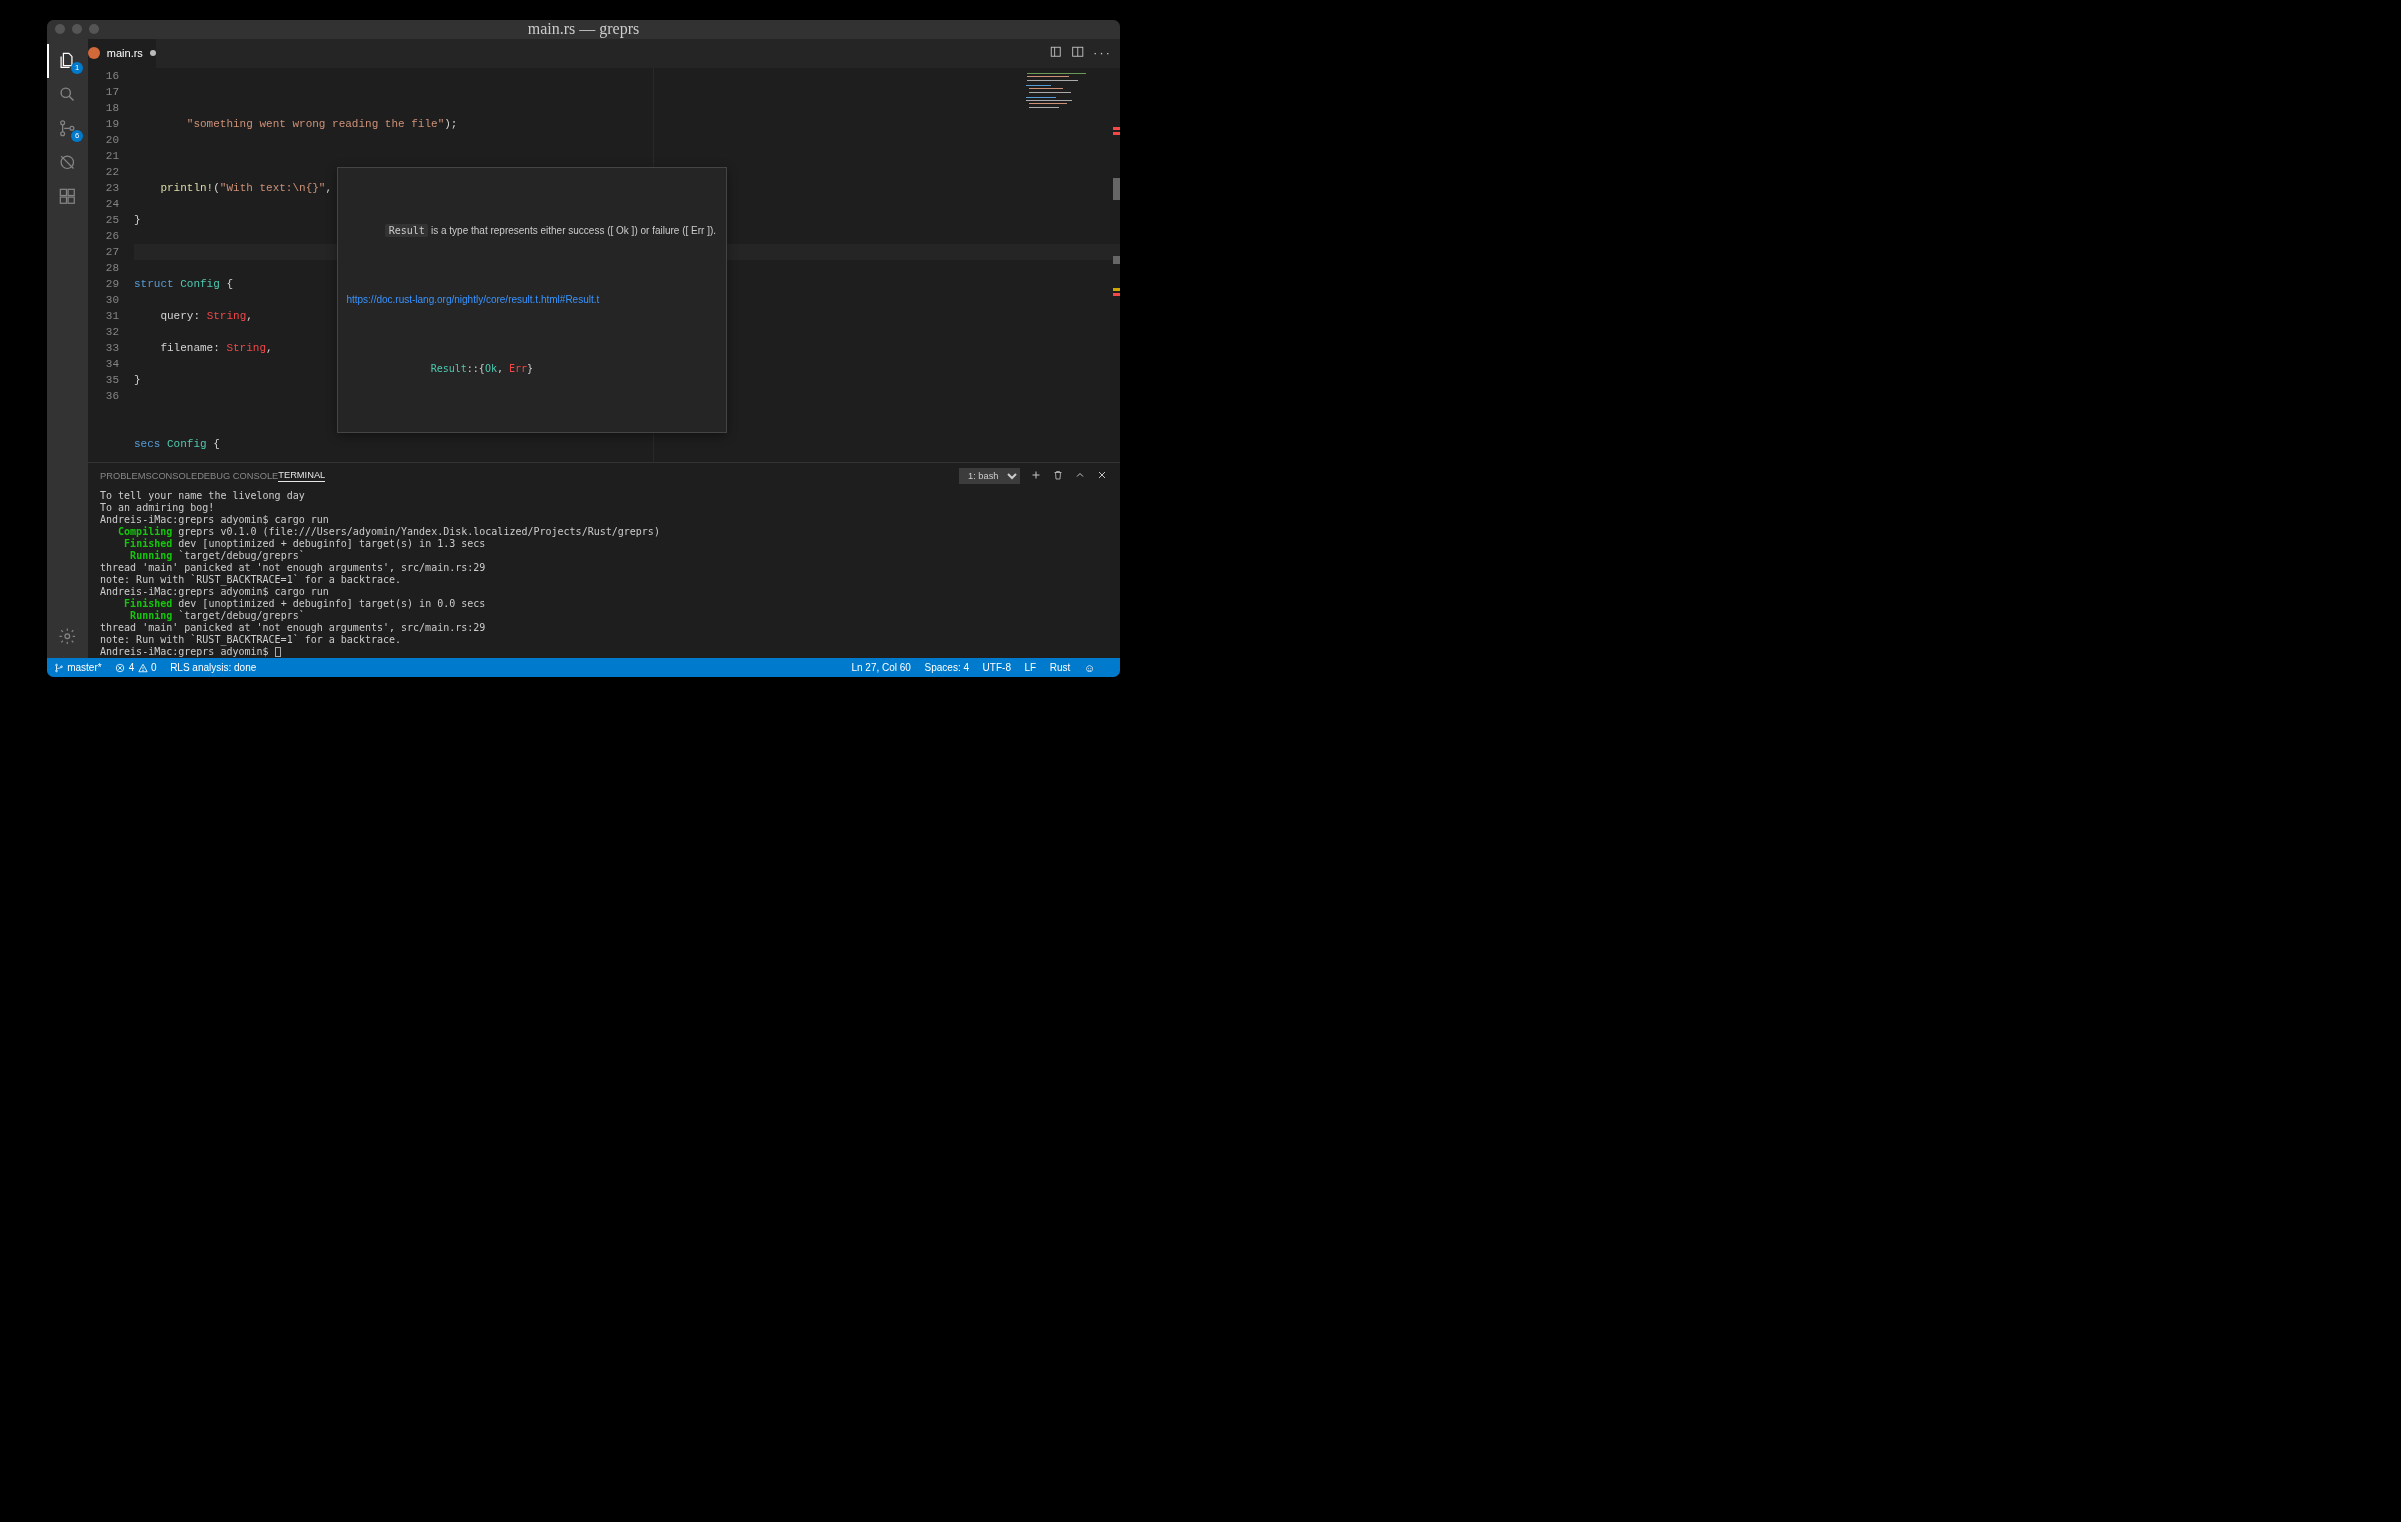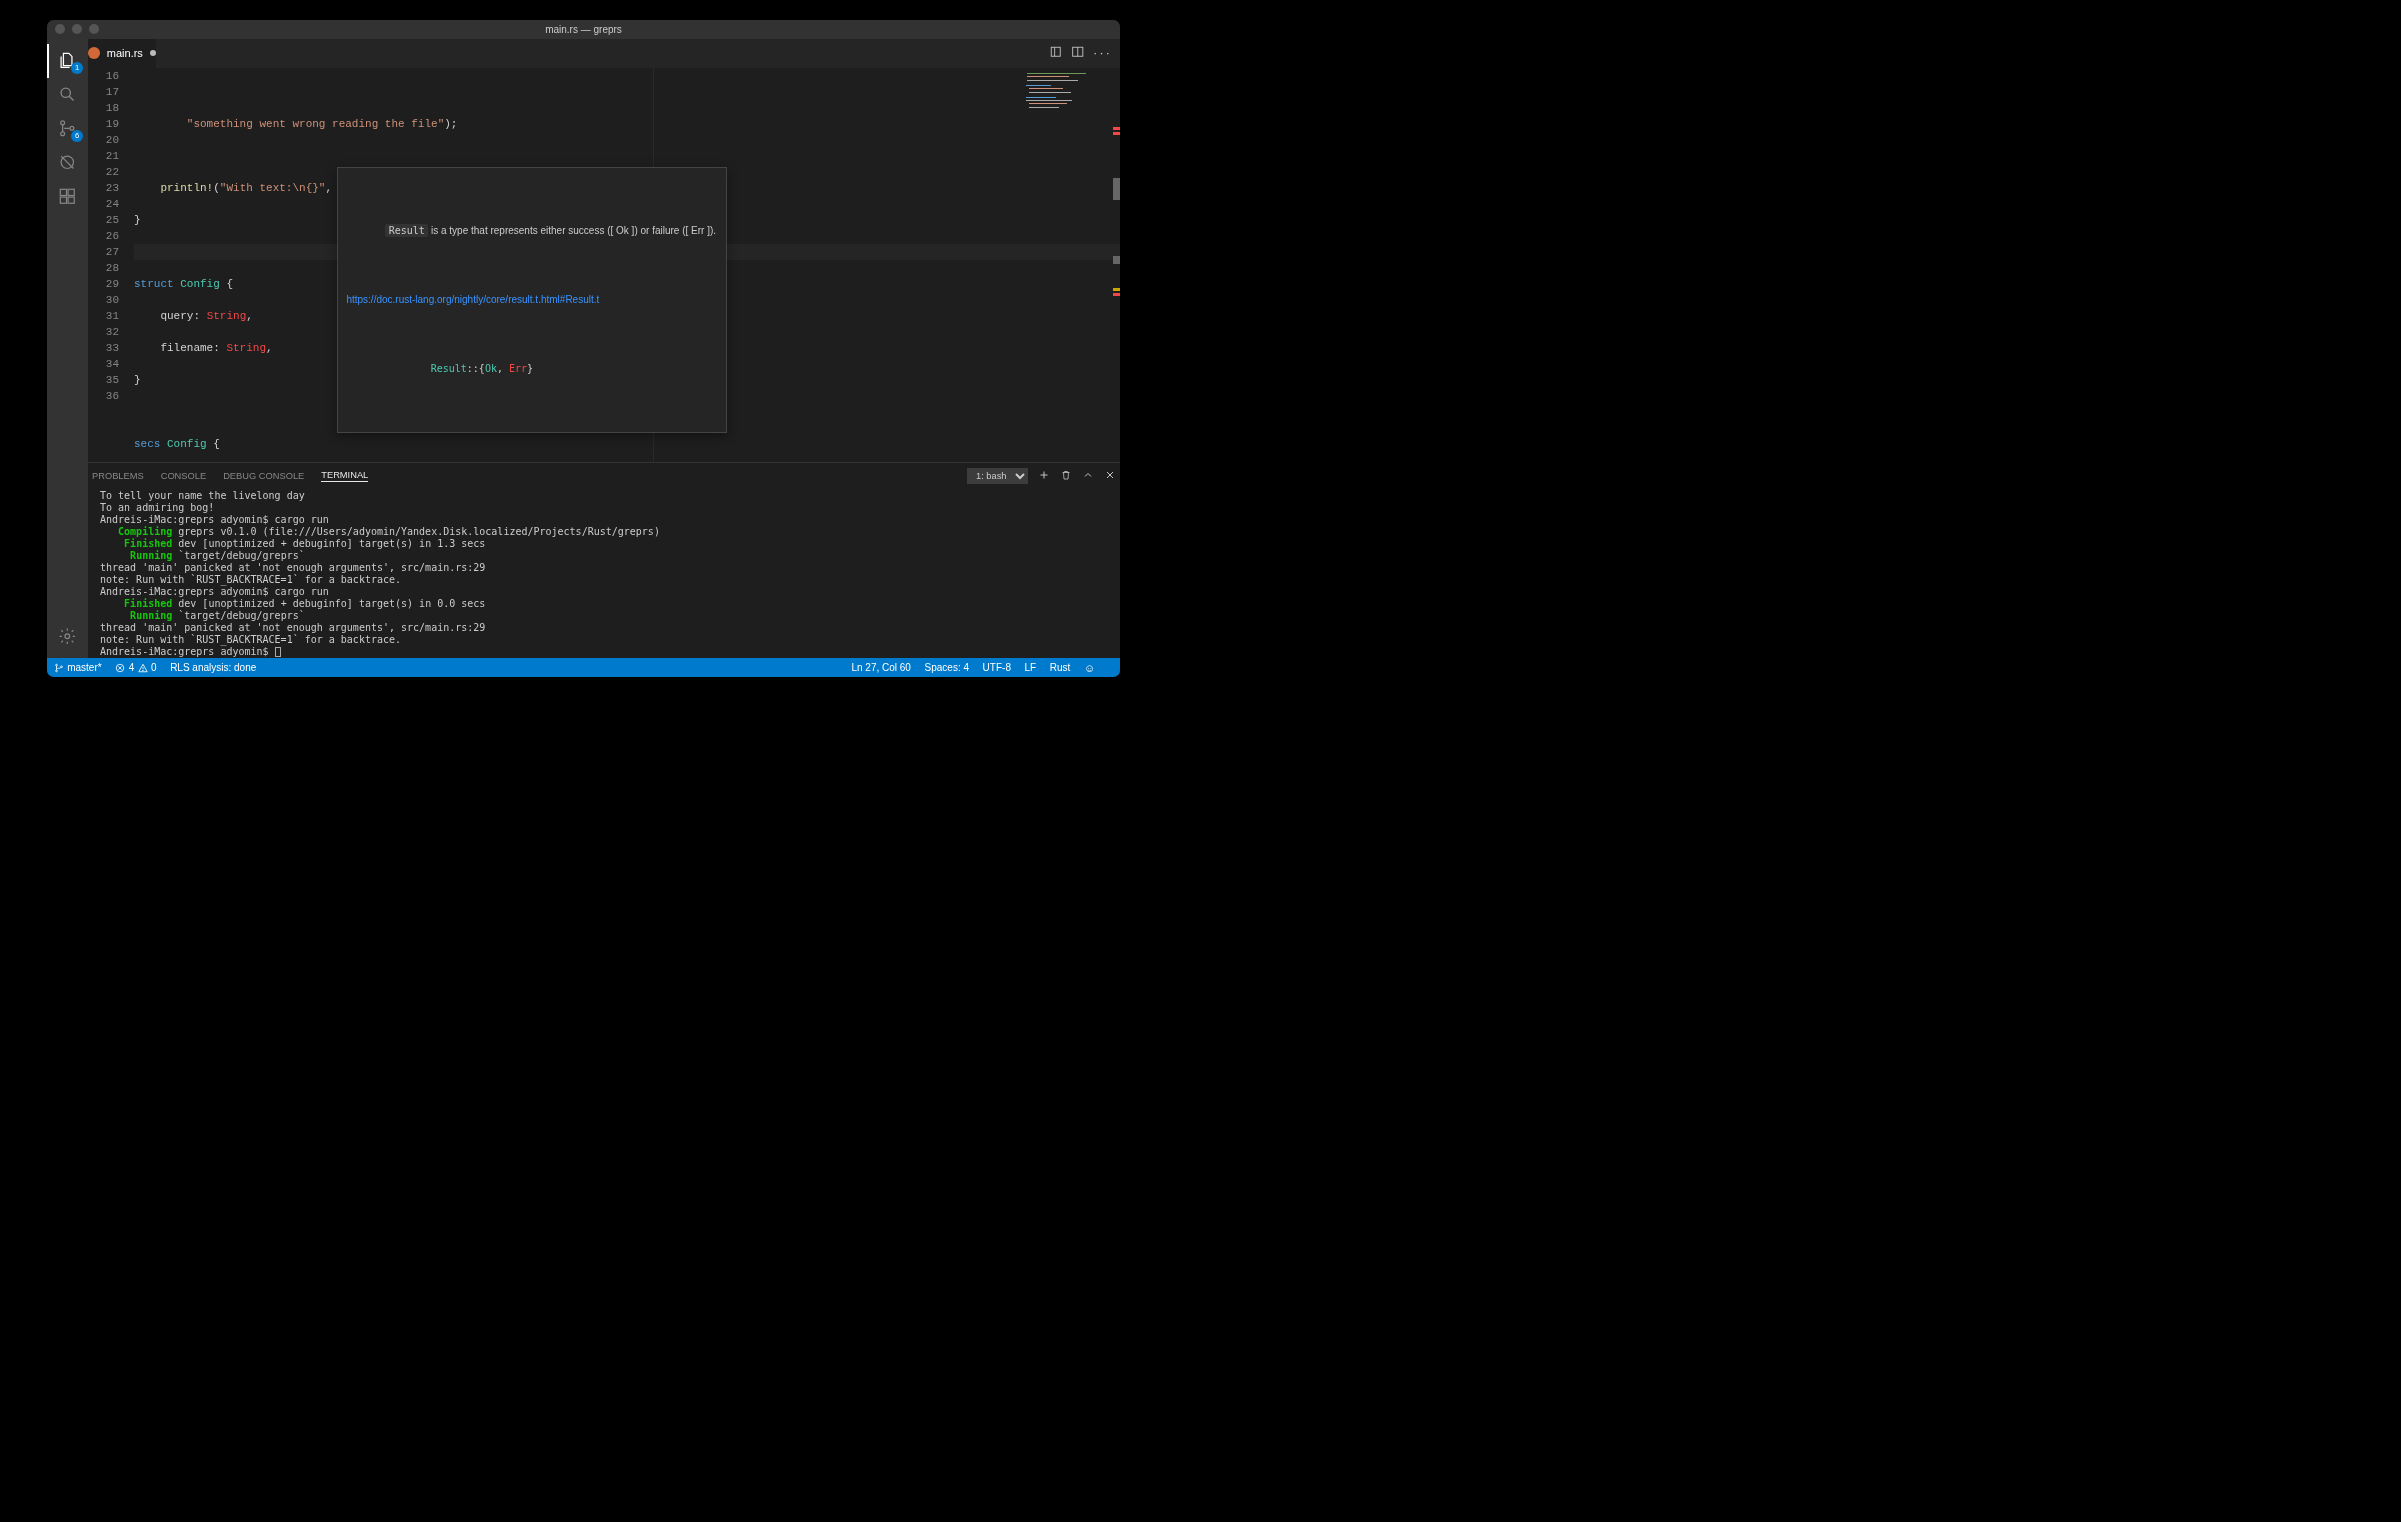--- a/index.html
+++ b/index.html
@@ -32,22 +32,23 @@
     display: flex; gap: 6.8px;
     padding-left: 8.4px;
   }
   .traffic-light {
     width: 10px; height: 10px; border-radius: 50%;
     background: #555;
   }
   .titlebar-title {
     position: absolute; left: 0; right: 0;
     text-align: center;
-    font-size: 10px; color: #cccccc;
+    font-size: 16px; color: #cccccc;
     pointer-events: none;
+    font-family: Liberation Serif, serif;
   }
   
   .body-row {
     flex: 1 1 auto;
     display: flex;
     min-height: 0;
   }
   .activity-bar {
     width: 41px; flex: 0 0 41px;
     background: #333333;
@@ -209,22 +210,21 @@
   
   .panel {
     flex: 0 0 196px;
     border-top: 0.8px solid #333;
     background: #1e1e1e;
     display: flex; flex-direction: column;
   }
   .panel-tabs {
     height: 25px; flex: 0 0 25px;
     display: flex; align-items: center;
-    gap: 17px;
-    padding: 0 4px;
+    padding: 0 12px;
     font-size: 9.3px;
     color: #888;
   }
   .panel-tab.active { color: #e7e7e7; border-bottom: 0.8px solid #e7e7e7; padding-bottom:1.7px;}
   .panel-tab { cursor: pointer; }
   .panel-right {
     margin-left: auto;
     display: flex; align-items: center; gap: 10px;
     color: #c5c5c5;
   }

